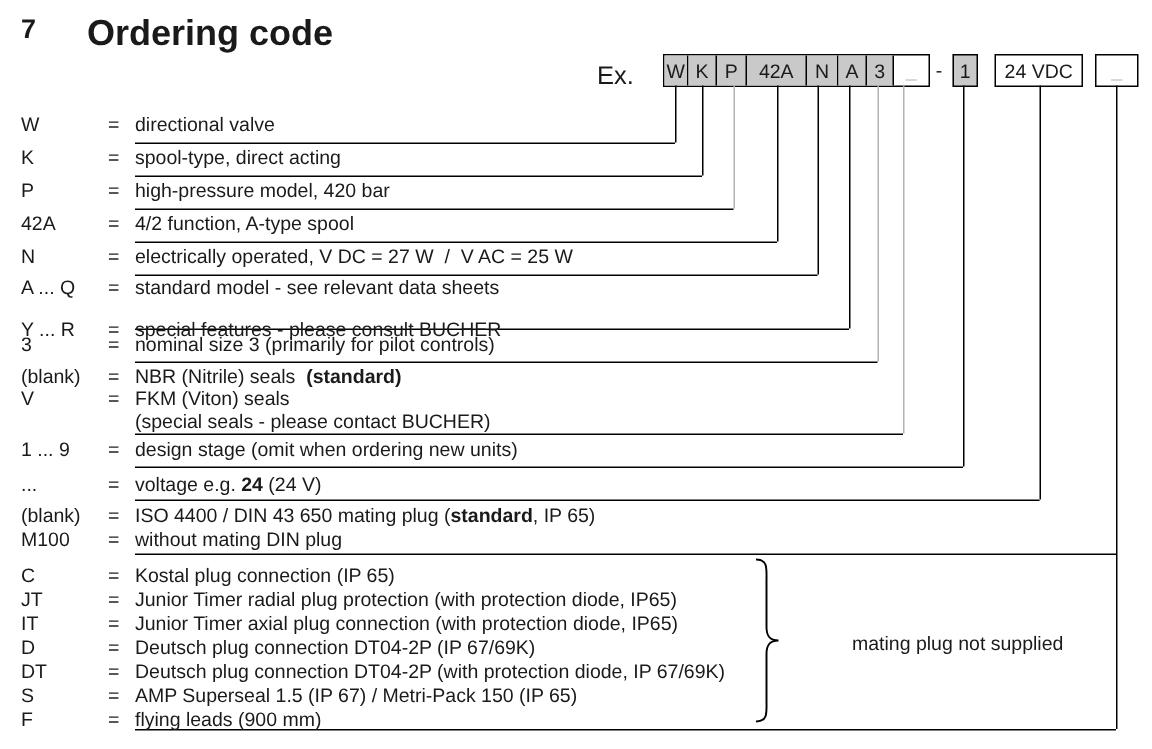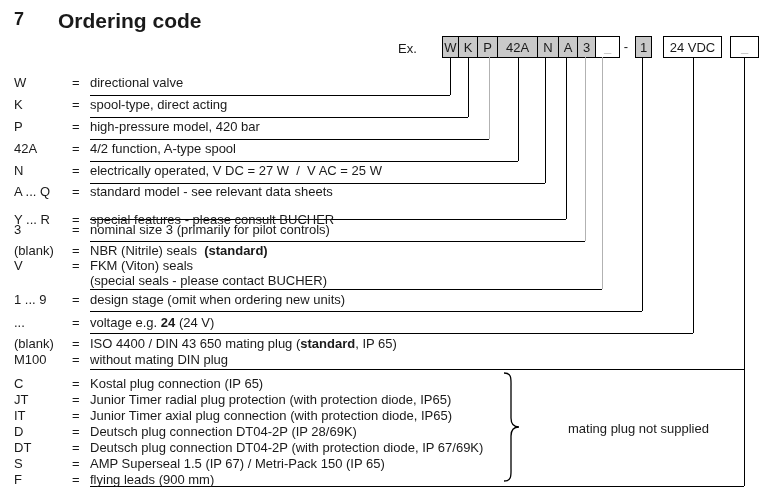--- a/index.html
+++ b/index.html
@@ -3,23 +3,23 @@
 <meta charset="utf-8">
 <style>
   html,body{margin:0;padding:0;background:#ffffff;}
   #page{
     position:relative;width:768px;height:499px;background:#ffffff;
     font-family:"Liberation Sans","DejaVu Sans",sans-serif;color:#1a1a1a;overflow:hidden;
   }
   .abs{position:absolute;}
   
   #title-num{left:14px;top:9px;font-size:18px;font-weight:bold;}
-  #title-text{left:58px;top:9px;font-size:21px;font-weight:bold;}
+  #title-text{left:58px;top:9px;font-size:24px;font-weight:bold;}
   
-  #ex-label{left:398px;top:41px;font-size:13px;text-align:center;}
+  #ex-label{left:398px;top:41px;font-size:17px;text-align:center;}
   #code-group{left:442px;top:36px;display:flex;border:1px solid #000;height:20px;}
   .cell{display:flex;align-items:center;justify-content:center;font-size:13px;border-right:1px solid #000;box-sizing:border-box;}
   .cell:last-child{border-right:none;}
   .shaded{background:#c9c9c9;}
   .muted-char{color:#9a9a9a;font-weight:bold;}
   .solo-box{position:absolute;top:36px;border:1px solid #000;height:20px;display:flex;align-items:center;justify-content:center;font-size:13px;box-sizing:content-box;}
   #dash{left:619px;top:39px;width:14px;text-align:center;font-size:13px;}
   
   .vline{position:absolute;width:1px;background:#000;}
   .vline.gray{background:#b2b2b2;}
@@ -96,21 +96,21 @@
   <div class="row" style="top:243px"><span class="lbl">(blank)</span><span class="eq">=</span><span>NBR (Nitrile) seals  </span><span class="b">(standard)</span><span></span></div>
   <div class="row" style="top:273px"><span class="lbl"></span><span class="eq"></span><span>(special seals - please contact BUCHER)</span><span class="b"></span><span></span></div>
   <div class="row" style="top:258px"><span class="lbl">V</span><span class="eq">=</span><span>FKM (Viton) seals</span><span class="b"></span><span></span></div>
   <div class="row" style="top:292px"><span class="lbl">1 ... 9</span><span class="eq">=</span><span>design stage (omit when ordering new units)</span><span class="b"></span><span></span></div>
   <div class="row" style="top:315px"><span class="lbl">...</span><span class="eq">=</span><span>voltage e.g. </span><span class="b">24</span><span> (24 V)</span></div>
   <div class="row" style="top:336px"><span class="lbl">(blank)</span><span class="eq">=</span><span>ISO 4400 / DIN 43 650 mating plug (</span><span class="b">standard</span><span>, IP 65)</span></div>
   <div class="row" style="top:352px"><span class="lbl">M100</span><span class="eq">=</span><span>without mating DIN plug</span><span class="b"></span><span></span></div>
   <div class="row" style="top:376px"><span class="lbl">C</span><span class="eq">=</span><span>Kostal plug connection (IP 65)</span><span class="b"></span><span></span></div>
   <div class="row" style="top:392px"><span class="lbl">JT</span><span class="eq">=</span><span>Junior Timer radial plug protection (with protection diode, IP65)</span><span class="b"></span><span></span></div>
   <div class="row" style="top:408px"><span class="lbl">IT</span><span class="eq">=</span><span>Junior Timer axial plug connection (with protection diode, IP65)</span><span class="b"></span><span></span></div>
-  <div class="row" style="top:424px"><span class="lbl">D</span><span class="eq">=</span><span>Deutsch plug connection DT04-2P (IP 28/69K)</span><span class="b"></span><span></span></div>
+  <div class="row" style="top:424px"><span class="lbl">D</span><span class="eq">=</span><span>Deutsch plug connection DT04-2P (IP 67/69K)</span><span class="b"></span><span></span></div>
   <div class="row" style="top:440px"><span class="lbl">DT</span><span class="eq">=</span><span>Deutsch plug connection DT04-2P (with protection diode, IP 67/69K)</span><span class="b"></span><span></span></div>
   <div class="row" style="top:456px"><span class="lbl">S</span><span class="eq">=</span><span>AMP Superseal 1.5 (IP 67) / Metri-Pack 150 (IP 65)</span><span class="b"></span><span></span></div>
   <div class="row" style="top:472px"><span class="lbl">F</span><span class="eq">=</span><span>flying leads (900 mm)</span><span class="b"></span><span></span></div>
 
   <svg class="abs" id="brace-svg" width="20" height="114" viewBox="0 0 20 114">
     <path d="M2,3 C10,3 9,9 9,17 L9,48 C9,54 11,57 17,57 C11,57 9,60 9,66 L9,97 C9,105 10,111 2,111" fill="none" stroke="#000000" stroke-width="1.3"></path>
   </svg>
   <div class="abs" id="brace-label">mating plug not supplied</div>
 
 </div>

